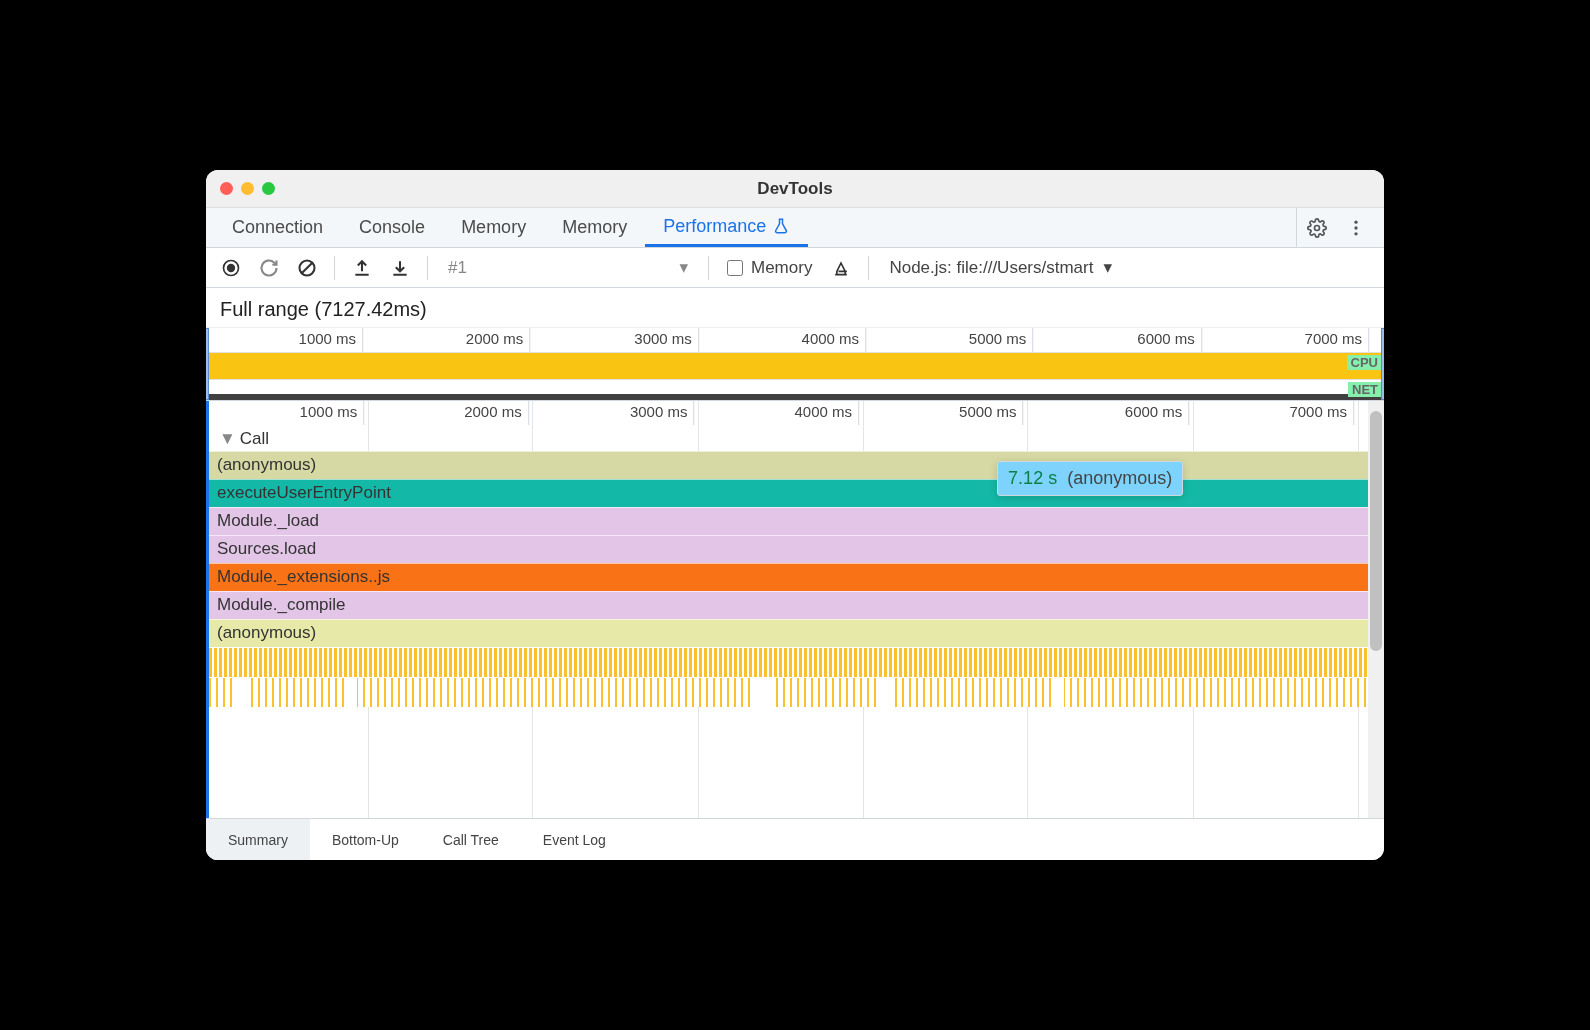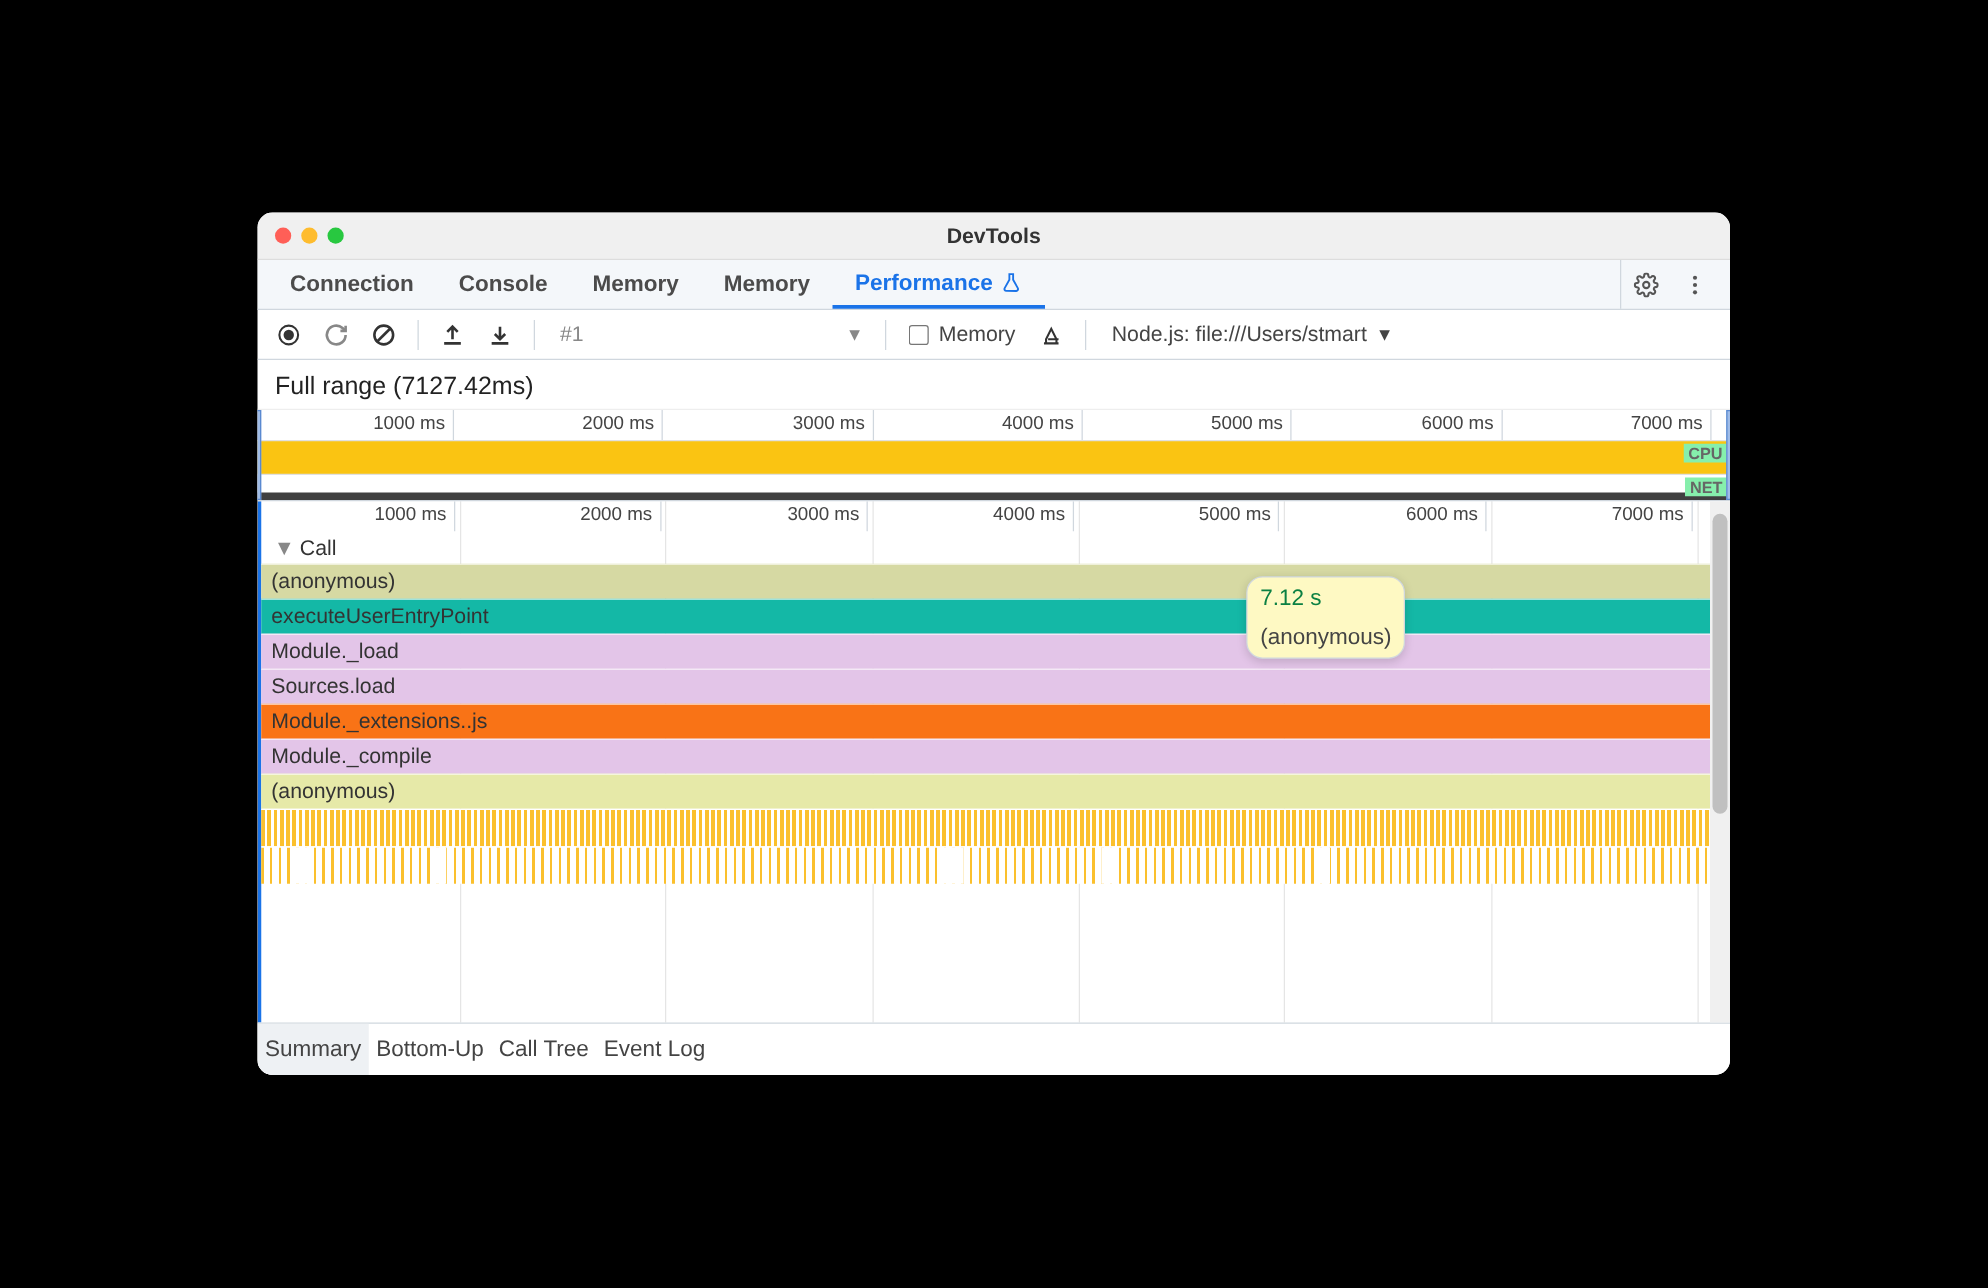--- a/index.html
+++ b/index.html
@@ -51,21 +51,20 @@
     color: #333;
   }
   
   .tabstrip {
     height: 40px;
     background: #f4f7fa;
     border-bottom: 1px solid #d0d7de;
     display: flex;
     align-items: stretch;
     padding: 0 8px;
-    font-weight: bold;
   }
   .tab {
     padding: 0 18px;
     display: flex;
     align-items: center;
     font-size: 18px;
     color: #4b4b4b;
     cursor: pointer;
     gap: 6px;
   }
@@ -235,30 +234,29 @@
   .flame-stripes.sparse {
     background: repeating-linear-gradient(90deg, #fbc02d 0 2px, #fff 2px 7px);
   }
   .flame-gap {
     position: absolute;
     top: 0; bottom: 0;
     background: #fff;
   }
   .tooltip {
     position: absolute;
-    background: #fef9c3;
+    background: #7dd3fc;
     border: 1px solid #d0d7de;
     box-shadow: 0 2px 8px rgba(0,0,0,0.15);
     padding: 6px 10px;
     font-size: 18px;
-    border-radius: 13px;
+    border-radius: 3px;
     display: flex;
     gap: 10px;
     z-index: 10;
-    flex-direction: column;
   }
   .tooltip .time { color: #0b8043; font-weight: 500; }
   .tooltip .name { color: #444; }
   .gridlines {
     position: absolute;
     inset: 0;
     pointer-events: none;
   }
   .gridlines .vline {
     position: absolute;
@@ -268,24 +266,24 @@
   }
   
   .bottom-tabs {
     height: 42px;
     border-top: 1px solid #d0d7de;
     display: flex;
     align-items: stretch;
     background: #fff;
   }
   .bottom-tab {
-    padding: 0 6px;
-    display: flex;
-    align-items: center;
-    font-size: 18px;
+    padding: 0 22px;
+    display: flex;
+    align-items: center;
+    font-size: 14px;
     color: #444;
     cursor: pointer;
   }
   .bottom-tab.active {
     background: #eef1f4;
   }
   svg { display: block; }
 </style>
 </head>
 <body>

